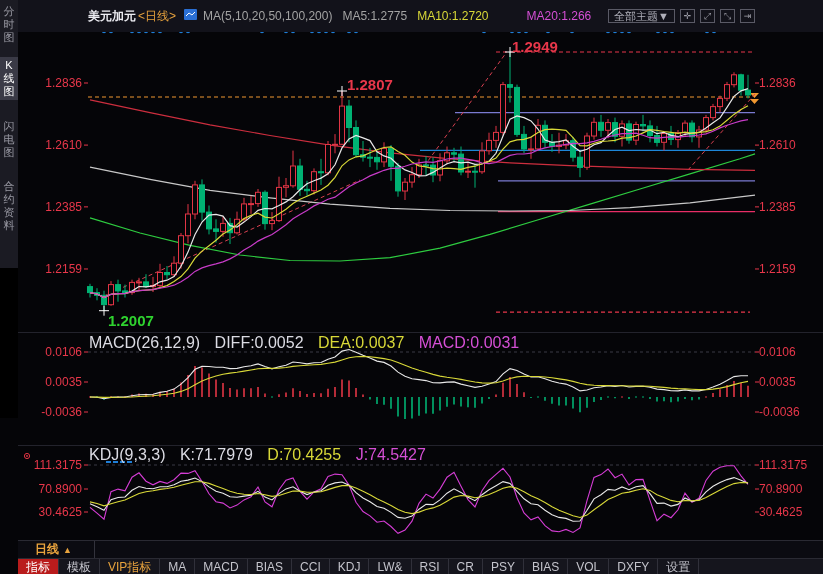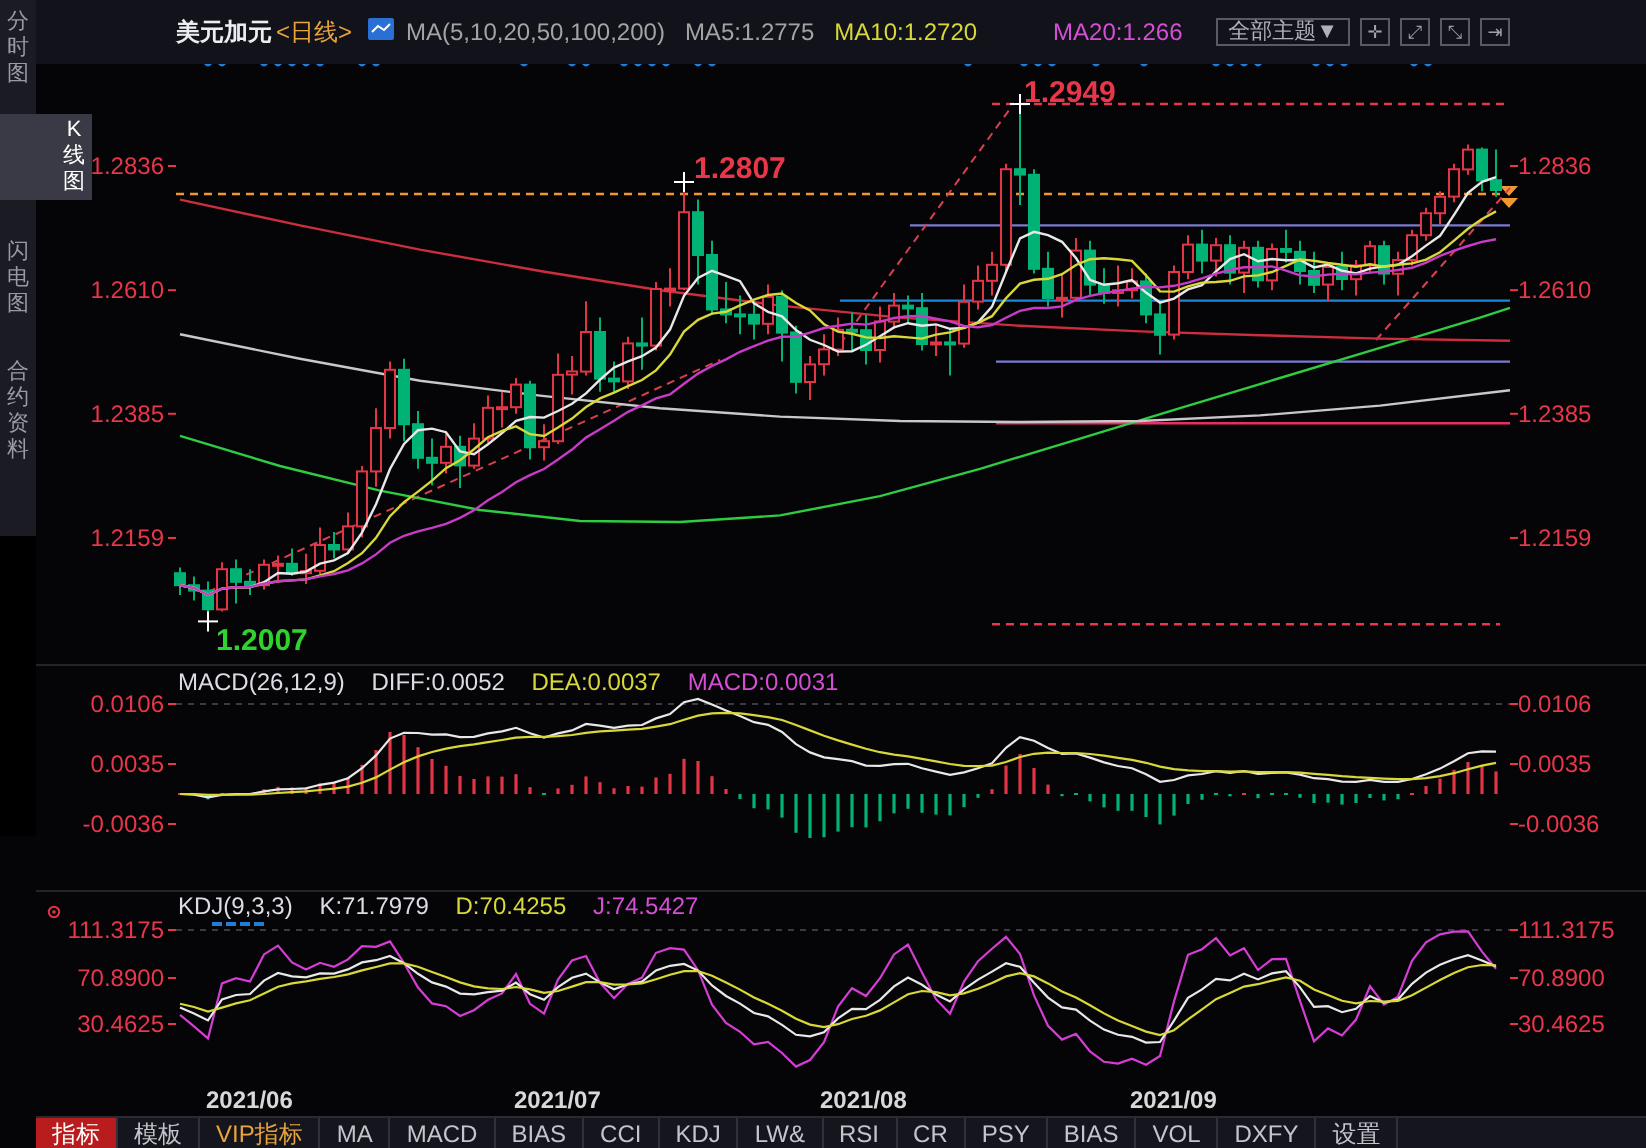--- a/index.html
+++ b/index.html
@@ -18,24 +18,24 @@
   .theme-btn{margin-left:auto;border:1px solid #5a5a66;color:#b0b0ba;font-size:11px;
              height:12px;line-height:12px;padding:0 5px;cursor:default;}
   .tb-icon{width:13px;height:12px;border:1px solid #5a5a66;color:#a0a0aa;font-size:9px;
            line-height:12px;text-align:center;margin-left:5px;}
   .tb-iconlast{margin-right:68px;}
   
   .sidebar{position:absolute;left:0;top:0;width:18px;height:418px;background:#000;z-index:4;}
   .sidebar-bg{position:absolute;left:0;top:0;width:18px;height:268px;background:#1b1b23;}
   .v-item{position:absolute;left:0;width:18px;text-align:center;font-size:11px;line-height:13px;
           color:#9a9aa4;word-break:break-all;padding:2px 0;cursor:default;}
-  .v-item.active{background:#3a3a46;color:#ffffff;padding-left:28px;}
+  .v-item.active{background:#3a3a46;color:#ffffff;}
   
   .axlab{position:absolute;color:#e8374a;font-size:12px;z-index:4;white-space:nowrap;}
-  .ph{position:absolute;left:89px;font-size:12px;z-index:2;white-space:nowrap;}
+  .ph{position:absolute;left:89px;font-size:16px;z-index:2;white-space:nowrap;}
   .ph .w{color:#dcdce4;margin-right:10px;}
   .ph .y{color:#d8d838;margin-right:10px;}
   .ph .m{color:#d54fd5;}
   .anno{position:absolute;font-weight:bold;font-size:15px;z-index:2;white-space:nowrap;}
   
   .daterow{position:absolute;left:18px;top:540px;width:805px;height:18px;background:#0b0b11;
            border-top:1px solid #2a2a33;z-index:3;}
   .period-cell{position:absolute;left:0;top:0;width:77px;height:17px;border-right:1px solid #33333c;
                color:#e8a33d;font-weight:bold;font-size:12px;line-height:17px;padding-left:17px;
                box-sizing:border-box;cursor:default;}
@@ -503,20 +503,24 @@
     <span class="m">MACD:0.0031</span>
   </div>
 
   <div class="ph" style="top:446px;">
     <span class="w">KDJ(9,3,3)</span>
     <span class="w">K:71.7979</span>
     <span class="y">D:70.4255</span>
     <span class="m">J:74.5427</span>
   </div>
 
+  <div class="daterow">
+    <div class="period-cell"><span>日线</span><span class="tri">▲</span></div>
+    <div class="scrollthumb"></div>
+  </div>
 
   <div class="toolbar" id="toolbar">
       <span class="tb-item active">指标</span>
       <span class="tb-item">模板</span>
       <span class="tb-item vip">VIP指标</span>
       <span class="tb-item">MA</span>
       <span class="tb-item">MACD</span>
       <span class="tb-item">BIAS</span>
       <span class="tb-item">CCI</span>
       <span class="tb-item">KDJ</span>

